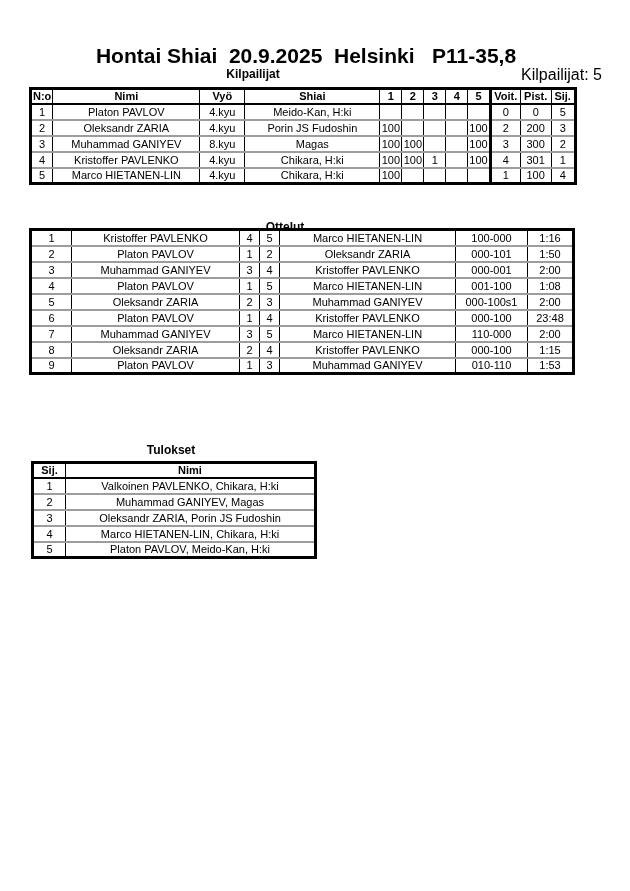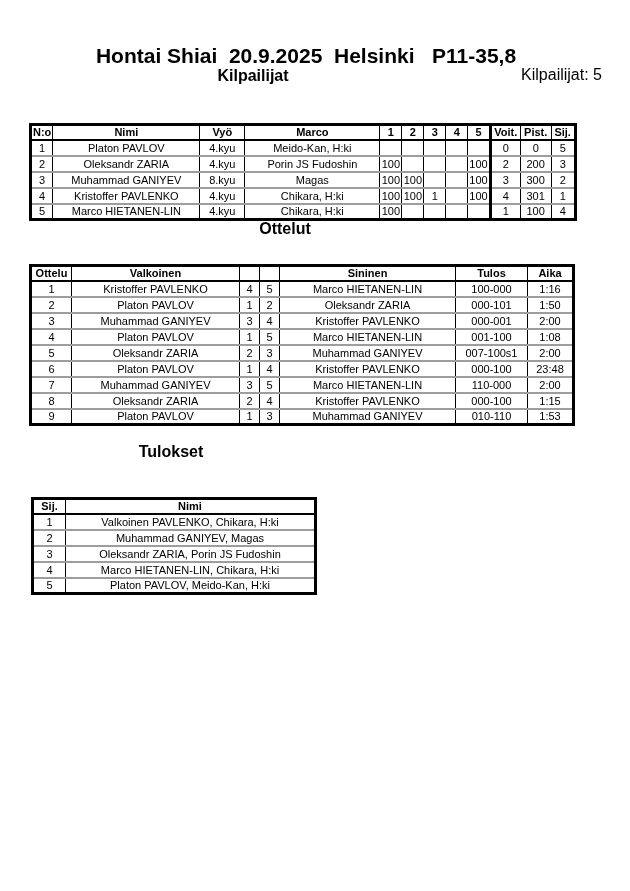--- a/index.html
+++ b/index.html
@@ -19,41 +19,40 @@
     width: 612px;
     text-align: center;
     font-size: 21px;
     font-weight: bold;
     white-space: pre;
     letter-spacing: 0px;
   }
   .sec-title {
     position: absolute;
     transform: translateX(-50%);
-    font-size: 16px;
+    font-size: 12px;
     font-weight: bold;
     white-space: nowrap;
   }
   .sec-title.kilpailijat { left: 253px; top: 67px; }
   .sec-title.ottelut     { left: 285px; top: 212px; margin-top: 8px; }
   .sec-title.tulokset    { left: 171px; top: 443px; }
   .count-label {
     position: absolute;
     top: 66px; right: 28px;
     font-size: 16px;
     white-space: nowrap;
   }
   table.tbl {
     position: absolute;
     border-collapse: collapse;
     table-layout: fixed;
     font-size: 11px;
     border: 3px solid #000;
     background: #fff;
-    margin-top: 36px;
   }
   .tbl td, .tbl th {
     border-left: 1px solid #000;
     border-right: 1px solid #000;
     border-top: 2px solid #9d9d9d;
     border-bottom: 2px solid #9d9d9d;
     padding: 0 1px;
     height: 16px;
     white-space: nowrap;
     overflow: hidden;
@@ -96,21 +95,21 @@
         <col style="width:22px">
       <col style="width:30px">
         <col style="width:31px">
         <col style="width:24px">
     </colgroup>
     <tbody>
         <tr>
       <th class="c">N:o</th>
       <th class="c">Nimi</th>
       <th class="c">Vyö</th>
-      <th class="c">Marco</th>
+      <th class="c">Shiai</th>
       <th class="c">1</th>
       <th class="c">2</th>
       <th class="c">3</th>
       <th class="c">4</th>
       <th class="c">5</th>
       <th class="c thick-l">Voit.</th>
       <th class="c">Pist.</th>
       <th class="c">Sij.</th>
     </tr>
     <tr>
@@ -192,29 +191,20 @@
     <colgroup>
       <col style="width:41px">
         <col style="width:168px">
         <col style="width:20px">
         <col style="width:20px">
       <col style="width:176px">
         <col style="width:72px">
         <col style="width:46px">
     </colgroup>
     <tbody>
-        <tr>
-      <th class="c">Ottelu</th>
-      <th class="c">Valkoinen</th>
-      <th class="c"></th>
-      <th class="c"></th>
-      <th class="c">Sininen</th>
-      <th class="c">Tulos</th>
-      <th class="c">Aika</th>
-    </tr>
     <tr>
       <td class="c">1</td>
       <td class="l bold">Kristoffer PAVLENKO</td>
       <td class="c">4</td>
       <td class="c">5</td>
       <td class="l">Marco HIETANEN-LIN</td>
       <td class="c">100-000</td>
       <td class="c">1:16</td>
     </tr>
     <tr>
@@ -243,21 +233,21 @@
       <td class="l bold">Marco HIETANEN-LIN</td>
       <td class="c">001-100</td>
       <td class="c">1:08</td>
     </tr>
     <tr>
       <td class="c">5</td>
       <td class="l">Oleksandr ZARIA</td>
       <td class="c">2</td>
       <td class="c">3</td>
       <td class="l bold">Muhammad GANIYEV</td>
-      <td class="c">007-100s1</td>
+      <td class="c">000-100s1</td>
       <td class="c">2:00</td>
     </tr>
     <tr>
       <td class="c">6</td>
       <td class="l">Platon PAVLOV</td>
       <td class="c">1</td>
       <td class="c">4</td>
       <td class="l bold">Kristoffer PAVLENKO</td>
       <td class="c">000-100</td>
       <td class="c">23:48</td>

